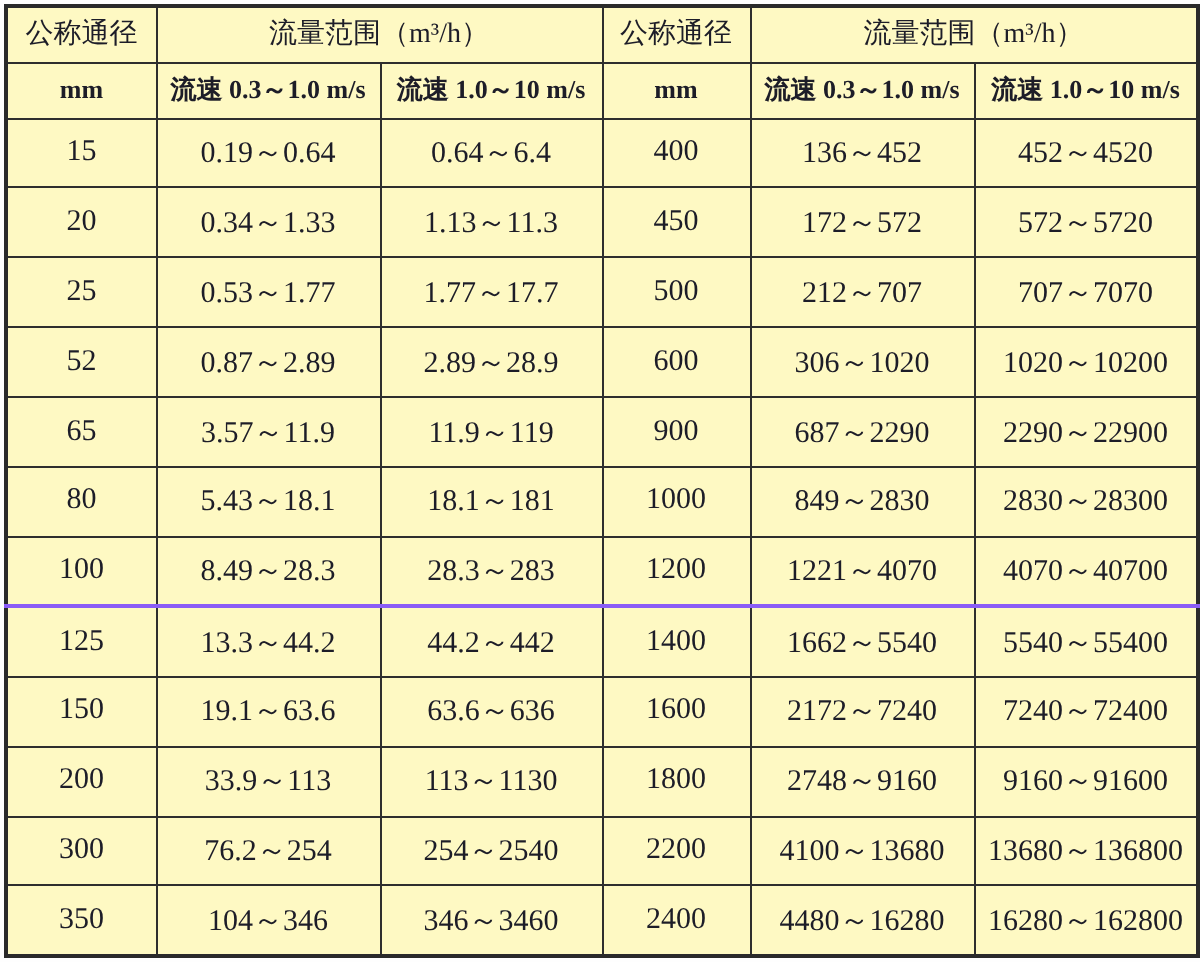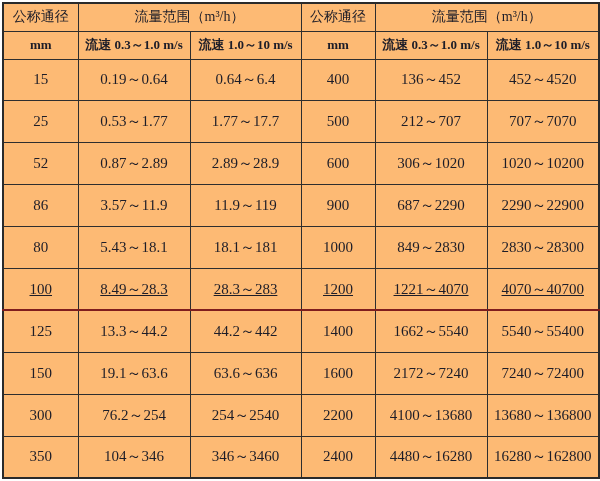--- a/index.html
+++ b/index.html
@@ -16,42 +16,42 @@
   }
   table.spec-table {
     position: absolute;
     left: 2px;
     top: 2px;
     width: 596px;
     height: 477px;
     border-collapse: collapse;
     table-layout: fixed;
     border: 2px solid #2a2a2a;
-    background: #fdba74;
+    background: #fef9c3;
   }
   .spec-table th,
   .spec-table td {
     border: 1px solid #2e2e2e;
     padding: 0 2px;
     margin: 0;
     text-align: center;
     vertical-align: middle;
     font-family: "Liberation Serif", "DejaVu Serif", serif;
     color: #1d1d28;
     font-weight: normal;
     white-space: nowrap;
     overflow: hidden;
   }
   .spec-table thead tr { height: 28px; }
   .spec-table tbody tr { height: 28px; }
   .spec-table thead th.group-header { font-size: 14px; }
   .spec-table thead th.sub-header   { font-size: 13px; font-weight: bold; }
   .spec-table tbody td { font-size: 15px; }
   
-  .spec-table tbody tr.section-break td { border-bottom: 2px solid #7f1d1d; text-decoration: underline; }
+  .spec-table tbody tr.section-break td { border-bottom: 2px solid #8b5cf6; }
 </style>
 </head>
 <body>
 
 <div class="stage">
   <table class="spec-table">
     <colgroup>
       <col style="width:75px">
       <col style="width:112px">
       <col style="width:111px">
@@ -78,37 +78,45 @@
     <tbody>
       <tr>
         <td>15</td>
         <td>0.19～0.64</td>
         <td>0.64～6.4</td>
         <td>400</td>
         <td>136～452</td>
         <td>452～4520</td>
       </tr>
       <tr>
+        <td>20</td>
+        <td>0.34～1.33</td>
+        <td>1.13～11.3</td>
+        <td>450</td>
+        <td>172～572</td>
+        <td>572～5720</td>
+      </tr>
+      <tr>
         <td>25</td>
         <td>0.53～1.77</td>
         <td>1.77～17.7</td>
         <td>500</td>
         <td>212～707</td>
         <td>707～7070</td>
       </tr>
       <tr>
         <td>52</td>
         <td>0.87～2.89</td>
         <td>2.89～28.9</td>
         <td>600</td>
         <td>306～1020</td>
         <td>1020～10200</td>
       </tr>
       <tr>
-        <td>86</td>
+        <td>65</td>
         <td>3.57～11.9</td>
         <td>11.9～119</td>
         <td>900</td>
         <td>687～2290</td>
         <td>2290～22900</td>
       </tr>
       <tr>
         <td>80</td>
         <td>5.43～18.1</td>
         <td>18.1～181</td>
@@ -134,20 +142,28 @@
       </tr>
       <tr>
         <td>150</td>
         <td>19.1～63.6</td>
         <td>63.6～636</td>
         <td>1600</td>
         <td>2172～7240</td>
         <td>7240～72400</td>
       </tr>
       <tr>
+        <td>200</td>
+        <td>33.9～113</td>
+        <td>113～1130</td>
+        <td>1800</td>
+        <td>2748～9160</td>
+        <td>9160～91600</td>
+      </tr>
+      <tr>
         <td>300</td>
         <td>76.2～254</td>
         <td>254～2540</td>
         <td>2200</td>
         <td>4100～13680</td>
         <td>13680～136800</td>
       </tr>
       <tr>
         <td>350</td>
         <td>104～346</td>

